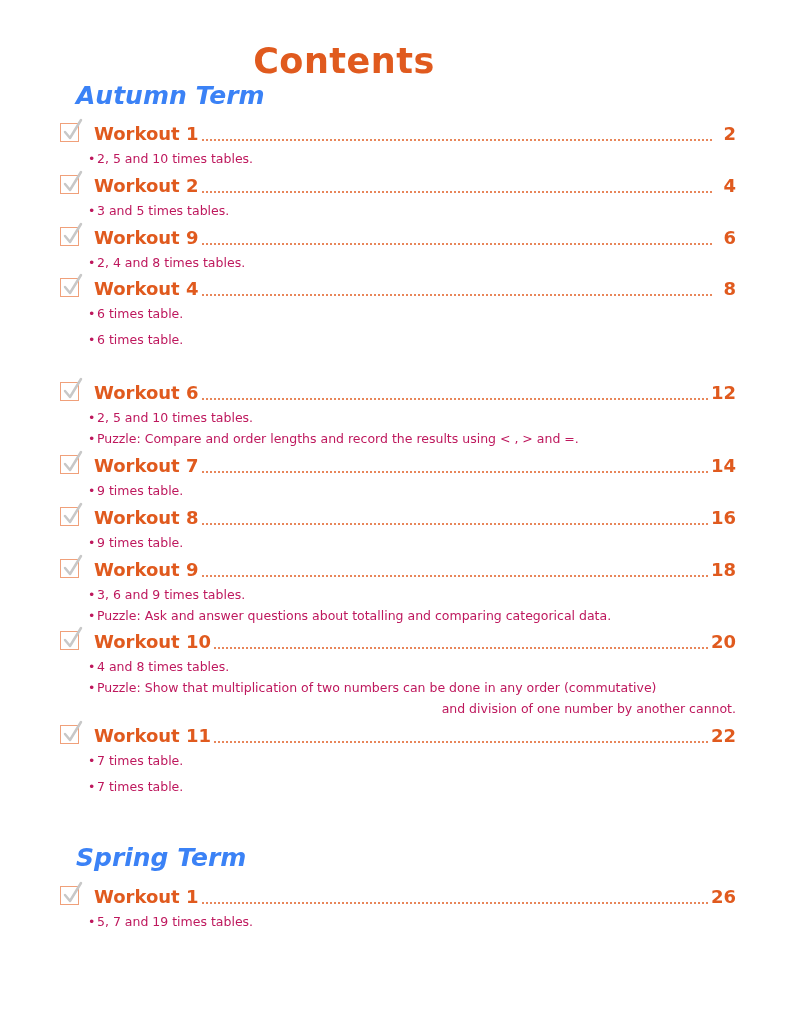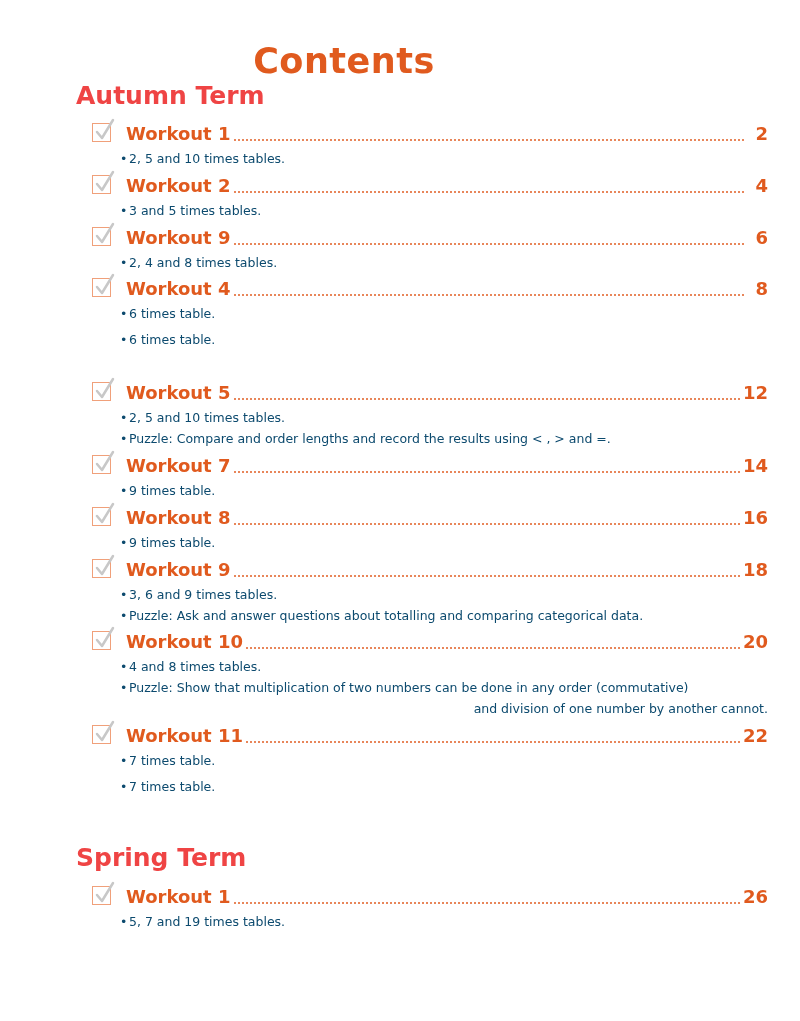--- a/index.html
+++ b/index.html
@@ -7,23 +7,23 @@
       width: 800px; height: 1021px; position: relative; overflow: hidden;
       font-family: "DejaVu Sans", sans-serif; color: #1a1a1a;
     }
     .page-title {
       position: absolute; left: 0; width: 688px; top: 38px;
       text-align: center; font-size: 35px; font-weight: bold; color: #e05a1e;
       letter-spacing: 0.5px; line-height: 46px;
     }
     .term-heading {
       position: absolute; left: 76px; font-size: 25px; font-weight: bold;
-      color: #ef4444; line-height: 32px;
-    }
-    .entry { position: absolute; left: 92px; width: 676px; }
+      color: #3b82f6; line-height: 32px; font-style: italic;
+    }
+    .entry { position: absolute; left: 60px; width: 676px; }
     .entry-head { position: relative; height: 26px; display: flex; align-items: flex-end; }
     .checkbox {
       position: absolute; left: 0; top: 3px; width: 19px; height: 19px;
       border: 1.5px solid #f0a07a; box-sizing: border-box; background: #fff;
     }
     .checkbox svg { position: absolute; left: 1px; top: -6px; }
     .entry-label {
       position: absolute; left: 34px; bottom: 0;
       font-size: 18px; font-weight: bold; color: #e05a1e; line-height: 24px;
       background: #fff; padding-right: 3px; white-space: nowrap;
@@ -32,21 +32,21 @@
       position: absolute; left: 34px; right: 24px; bottom: 5px;
       border-bottom: 2px dotted #e8865a;
     }
     .page-num {
       position: absolute; right: 0; bottom: 0;
       font-size: 18px; font-weight: bold; color: #e05a1e; line-height: 24px;
       background: #fff; padding-left: 3px;
     }
     .bullets { margin: 2px 0 0 28px; padding: 0; list-style: none; }
     .bullets li {
-      font-size: 12.5px; line-height: 21px; color: #0c4a6e; white-space: nowrap;
+      font-size: 12.5px; line-height: 21px; color: #be185d; white-space: nowrap;
     }
     .bullets li .dot { display: inline-block; width: 9px; }
     .bullets li.cont { padding-left: 9px; text-align: right; }
   </style>
 </head>
 <body>
 
 <div>
   <div class="page-title">Contents</div>
 
@@ -123,21 +123,21 @@
   </div>
 
   <div class="entry" style="top:379px">
     <div class="entry-head">
       <span class="checkbox">
           <svg width="22" height="24" viewBox="0 0 22 24">
             <path d="M3 14 L8 20 L19 2" fill="none" stroke="#c8c8c8" stroke-width="2.5" stroke-linecap="round" stroke-linejoin="round"></path>
           </svg>
         </span>
       <span class="leader"></span>
-      <span class="entry-label">Workout 5</span>
+      <span class="entry-label">Workout 6</span>
       <span class="page-num">12</span>
     </div>
     <ul class="bullets">
       <li><span class="dot">•</span><span>2, 5 and 10 times tables.</span></li>
       <li><span class="dot">•</span><span>Puzzle:  Compare and order lengths and record the results using &lt; , &gt; and =.</span></li>
     </ul>
   </div>
 
   <div class="entry" style="top:452px">
     <div class="entry-head">

